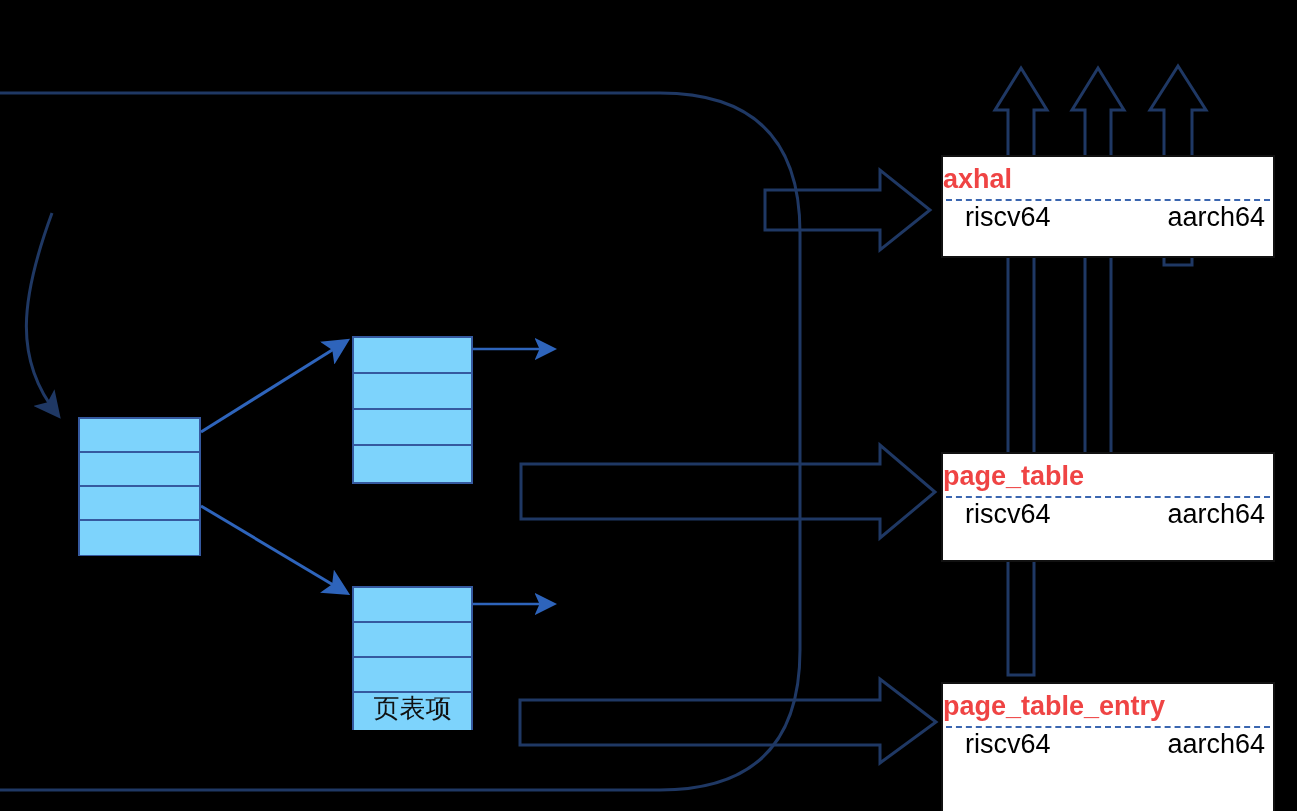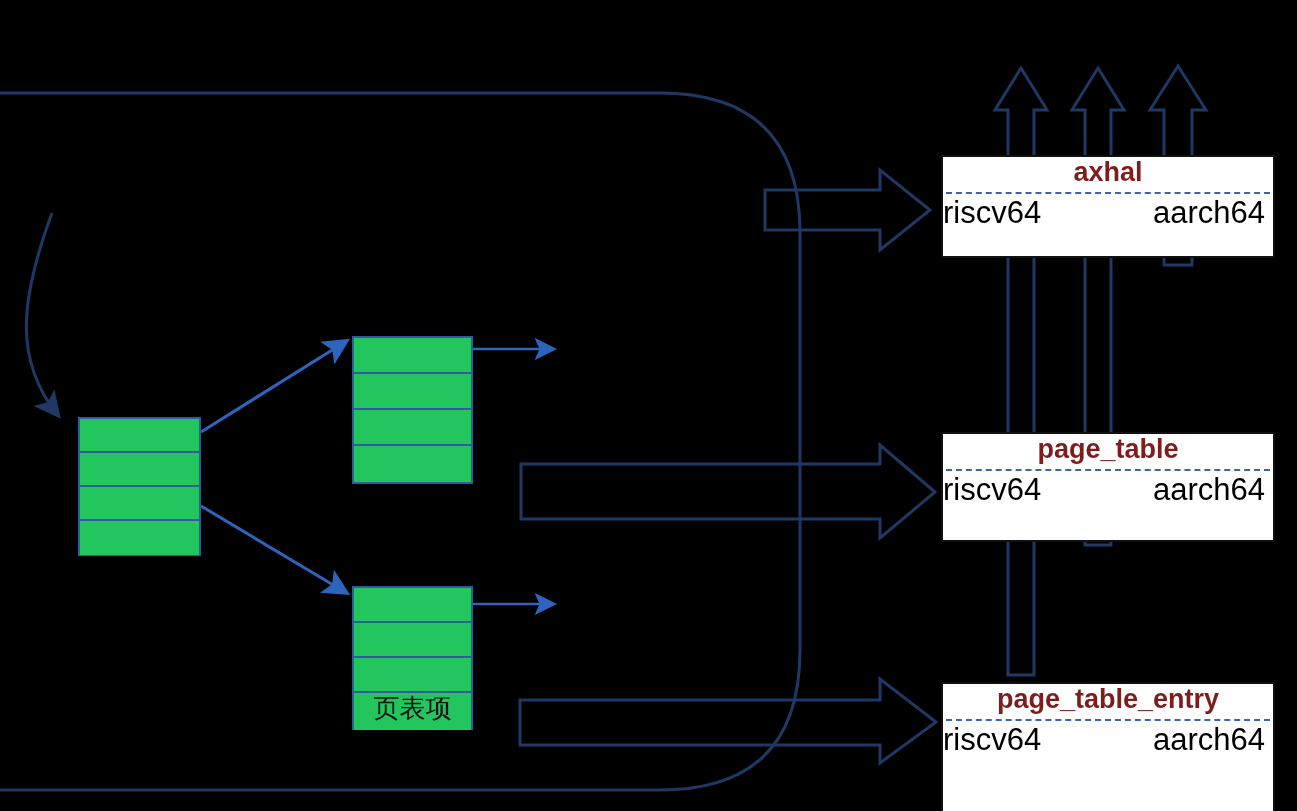--- a/index.html
+++ b/index.html
@@ -9,31 +9,31 @@
 
   .wbox{position:absolute;background:#fff;box-sizing:border-box;}
 
   
   #reg-box{left:44px;top:154px;width:697px;height:103px;border:2px solid #1a1a1a;
            display:flex;flex-direction:column;align-items:center;justify-content:center;}
   #reg-box .line{font-size:29px;color:#111;line-height:1.28;font-family:"DejaVu Sans","Liberation Sans",sans-serif;}
 
   
   .mod{position:absolute;background:#fff;border:2px solid #111;box-sizing:border-box;}
-  .mod .title{text-align:center;font-weight:bold;font-size:27px;color:#7f1d1d;}
+  .mod .title{text-align:left;font-weight:bold;font-size:27px;color:#ef4444;padding-top:7px;}
   .mod .sep{height:0;border-top:2px dashed #3a66b0;margin:4px 3px 0 3px;}
-  .mod .arch{display:flex;justify-content:space-between;padding:1px 8px 2px 0;font-size:31px;color:#000;}
+  .mod .arch{display:flex;justify-content:space-between;padding:1px 8px 2px 22px;font-size:27px;color:#000;}
 
   #mod-axhal{left:941px;top:155px;width:334px;height:103px;}
-  #mod-pt{left:941px;top:432px;width:334px;height:110px;}
+  #mod-pt{left:941px;top:452px;width:334px;height:110px;}
   #mod-pte{left:941px;top:682px;width:334px;height:136px;}
 
   
   .ptable{position:absolute;background:#fff;border:2px solid #35599f;box-sizing:border-box;}
-  .ptable .row{border-bottom:2px solid #35599f;box-sizing:border-box;background:#22c55e;}
+  .ptable .row{border-bottom:2px solid #35599f;box-sizing:border-box;background:#7dd3fc;}
   .ptable .row:last-child{border-bottom:none;}
   .ptable .row span{display:block;text-align:center;font-size:26px;color:#111;
                     font-family:"DejaVu Sans","Liberation Sans",sans-serif;line-height:1.0;}
 
   #root-table{left:78px;top:417px;width:123px;height:139px;}
   #root-table .row{height:34px;}
   #tbl-upper{left:352px;top:336px;width:121px;height:148px;}
   #tbl-upper .row{height:36px;}
   #tbl-lower{left:352px;top:586px;width:121px;height:144px;}
   #tbl-lower .row{height:35px;}

